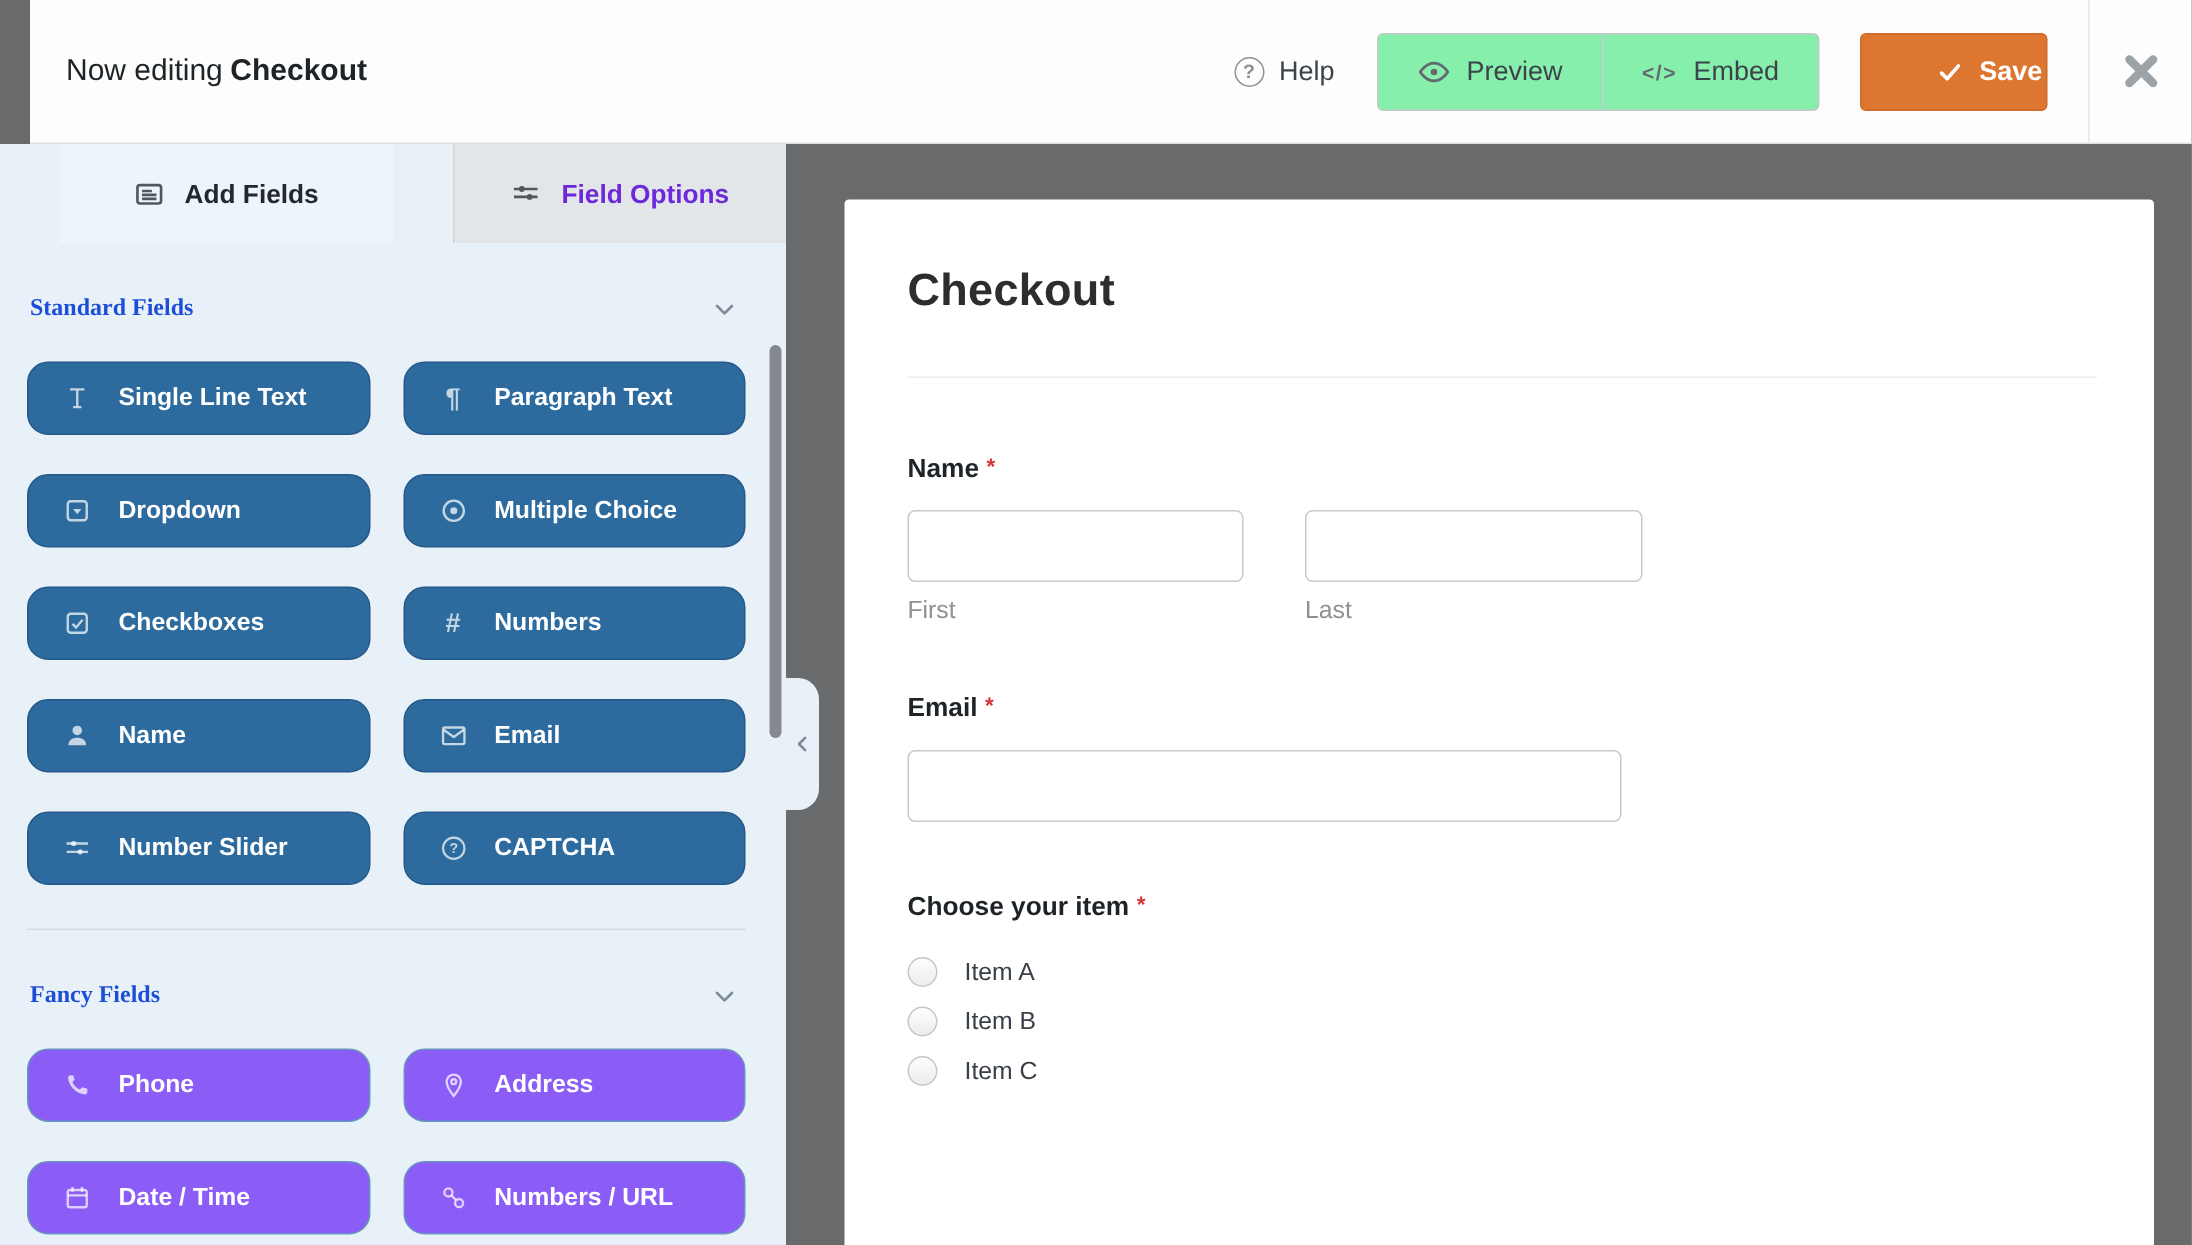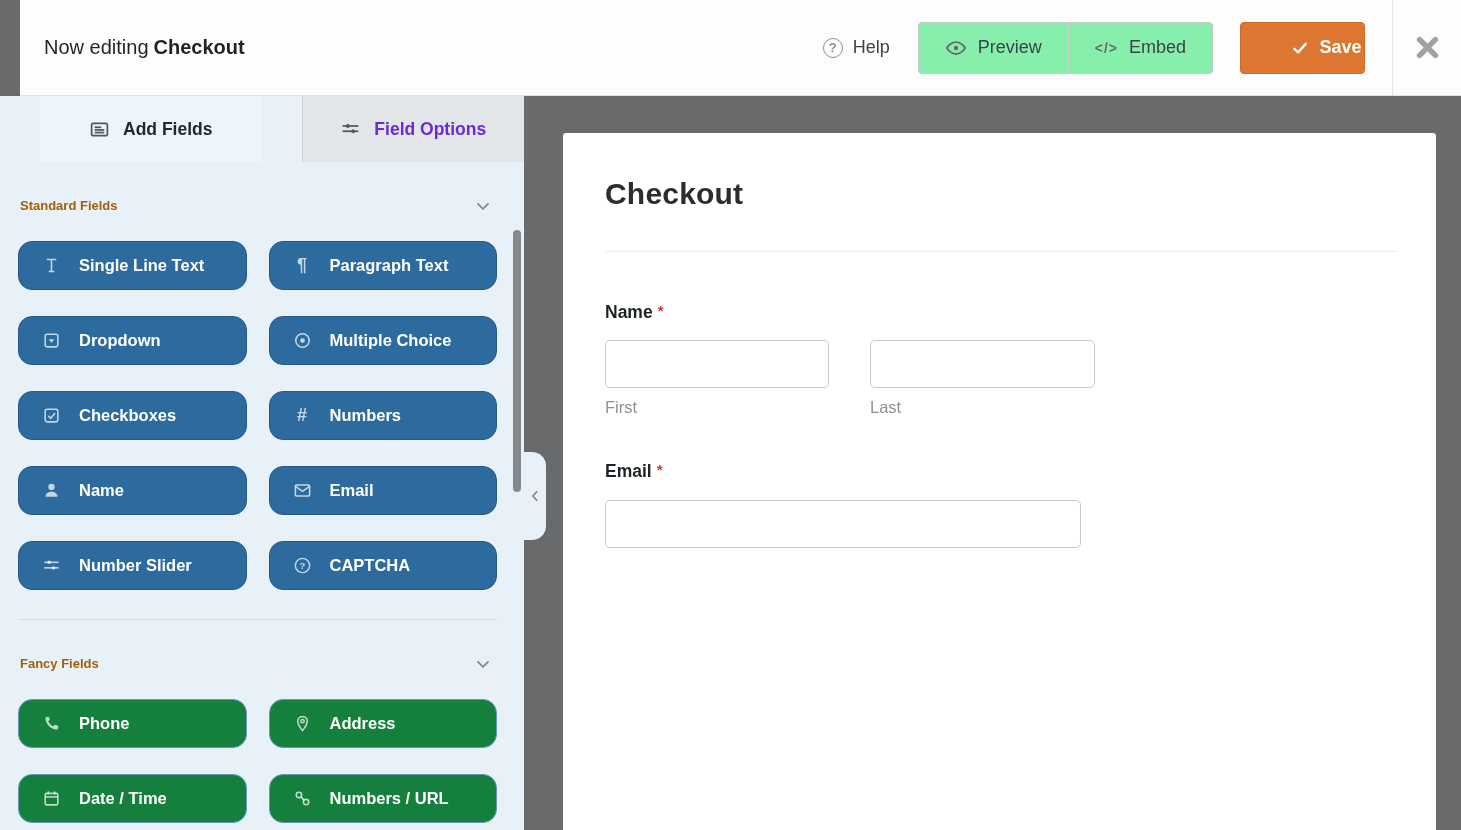--- a/index.html
+++ b/index.html
@@ -23,26 +23,26 @@
 
   
   .sidebar { position:absolute; top:96px; left:0; width:524px; bottom:0; background:#e9f1f8; z-index:5; }
   .tabbar { height:66px; display:flex; }
   .tab { flex:1; display:flex; align-items:center; justify-content:center; gap:13px; font-weight:700; font-size:17.5px; cursor:pointer; color:#23282d;margin-left:40px; }
   .tab .ticon { color:#50575e; display:flex; }
   .tab.active { background:#eef4fb; }
   .tab.inactive { background:#e3e6e9; border-left:1px solid #d0d4d8; color:#6d28d9; }
   .panel { position:absolute; top:66px; left:0; right:0; bottom:0; padding:0 27px 0 18px; overflow:hidden; }
   .section-head { display:flex; align-items:center; justify-content:space-between; padding:27px 4px 0 2px; height:60px; cursor:pointer; }
-  .section-title { font-size:13px; font-weight:700; color:#a16207; }
+  .section-title { font-size:16px; font-weight:700; color:#1d4ed8;font-family:Liberation Serif, serif; }
   .chev { color:#7e8a96; display:flex; }
   .fields-grid { display:grid; grid-template-columns:1fr 1fr; column-gap:22px; row-gap:26px; margin-top:19px; }
   .fbtn { height:49px; border-radius:14px; display:flex; align-items:center; padding:0 10px 0 22px; gap:17px; font-size:16.5px; font-weight:700; color:#fff; border:1px solid; cursor:pointer; font-family:inherit; text-align:left; }
   .fbtn.std { background:#2d6b9e; border-color:#25598а; border-color:#25598a; }
-  .fbtn.fancy { background:#15803d; border-color:#6795bd; }
+  .fbtn.fancy { background:#8b5cf6; border-color:#6795bd; }
   .fico { width:21px; height:21px; color:rgba(255,255,255,.72); display:flex; align-items:center; justify-content:center; font-size:18px; font-weight:700; flex:none; }
   .fico svg { width:19px; height:19px; }
   .sec-divider { border:none; border-top:1px solid #d4dbe2; margin:29px 0 0; }
   .scroll-thumb { position:absolute; right:3px; top:68px; width:8px; height:262px; border-radius:4px; background:#85898e; }
   .collapse-handle { position:absolute; left:524px; top:452px; width:22px; height:88px; background:#e9f1f8; border-radius:0 14px 14px 0; display:flex; align-items:center; justify-content:center; color:#7d8a97; z-index:6; cursor:pointer; }
 
   
   .canvas { position:absolute; top:96px; left:524px; right:0; bottom:0; background:#696a6b; }
   .form-card { position:absolute; left:39px; top:37px; width:873px; bottom:-20px; background:#fff; border-radius:3px; padding:44px 38px 0 42px; overflow:hidden; }
   .form-title { font-size:30px; font-weight:700; color:#2d2d2d; letter-spacing:.2px; }
@@ -318,14 +318,31 @@
       </div>
     </div>
 
     <div class="pfield email">
       <div class="plabel">
         <span>Email</span><span class="req">*</span>
       </div>
       <div class="pinput wide"></div>
     </div>
 
+    <div class="pfield choose">
+      <div class="plabel">
+        <span>Choose your item</span><span class="req">*</span>
+      </div>
+      <div class="radio-row first">
+        <span class="radio"></span>
+        <span class="opt-label">Item A</span>
+      </div>
+      <div class="radio-row">
+        <span class="radio"></span>
+        <span class="opt-label">Item B</span>
+      </div>
+      <div class="radio-row">
+        <span class="radio"></span>
+        <span class="opt-label">Item C</span>
+      </div>
+    </div>
   </div>
 </div>
 
 </body></html>

